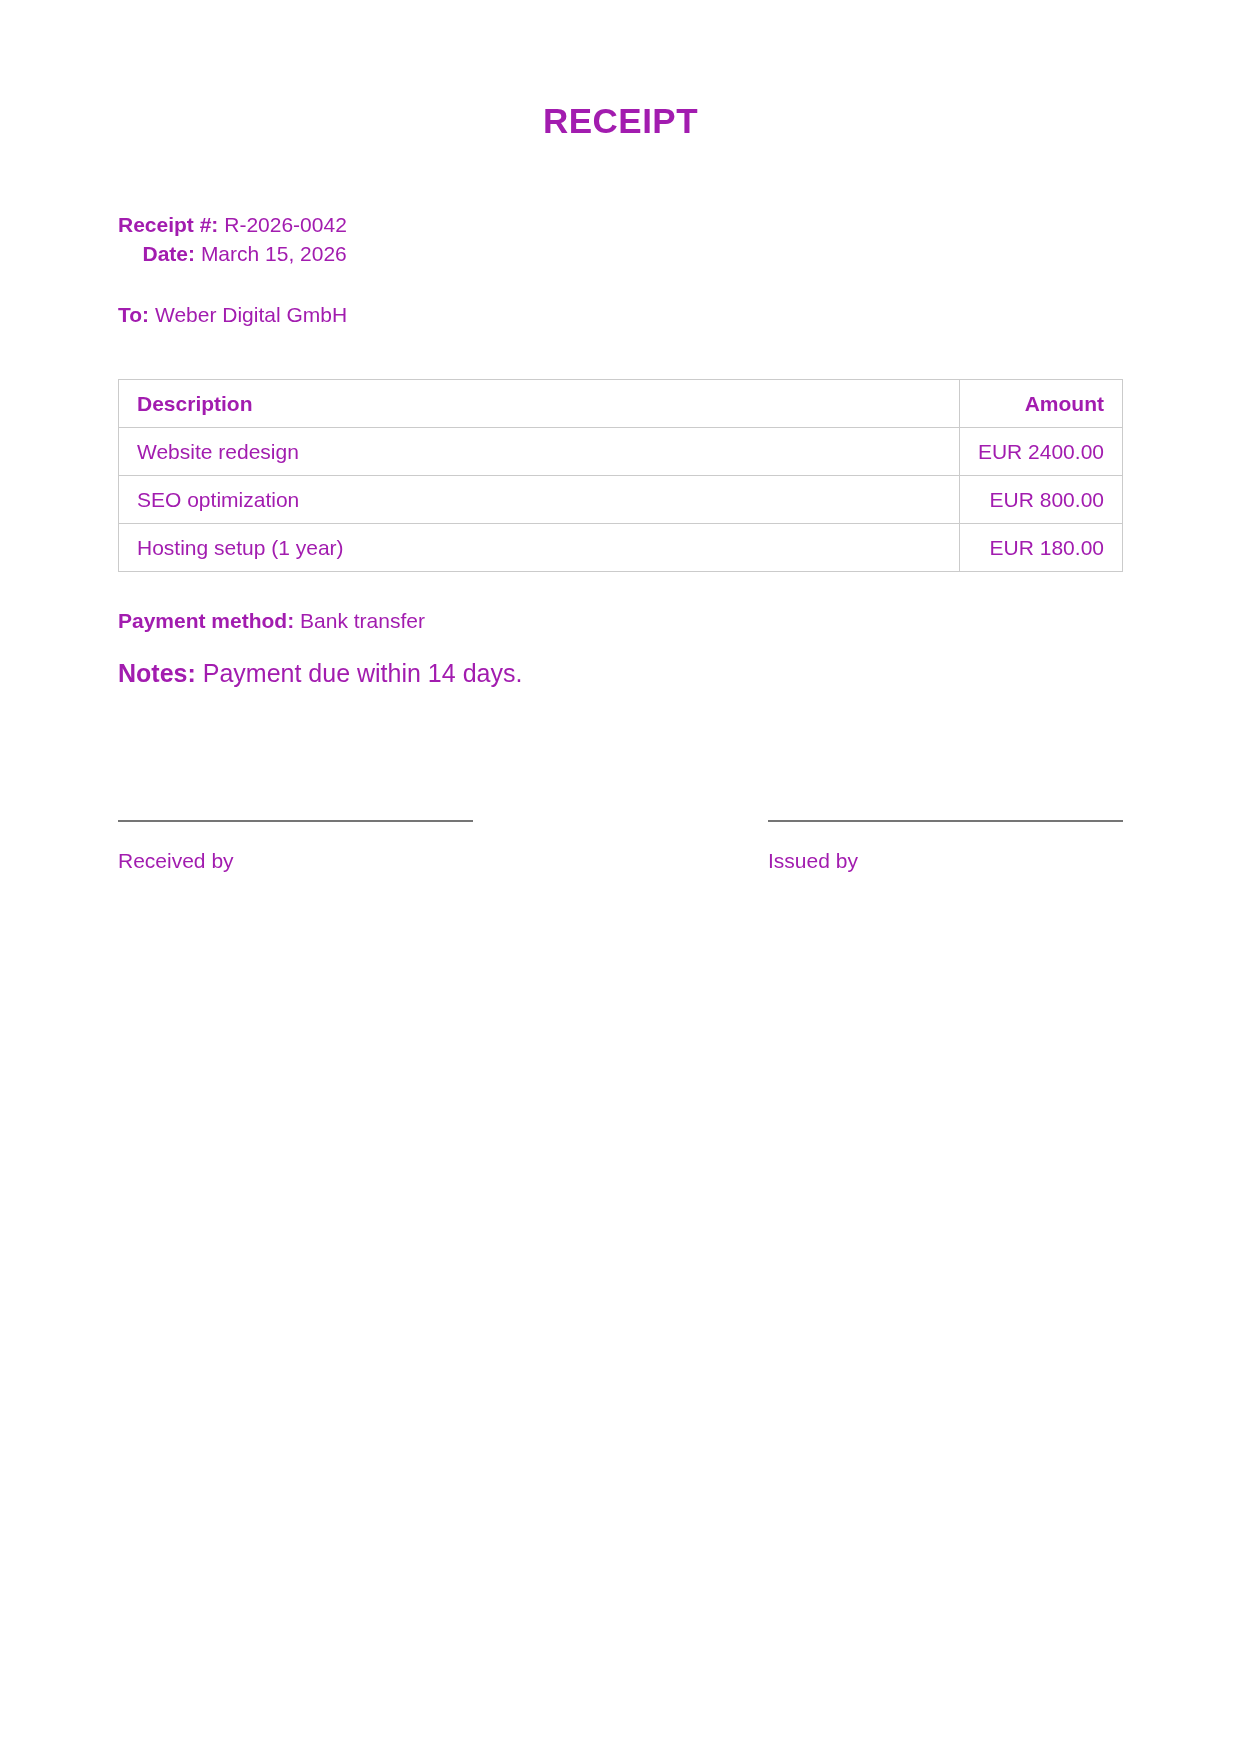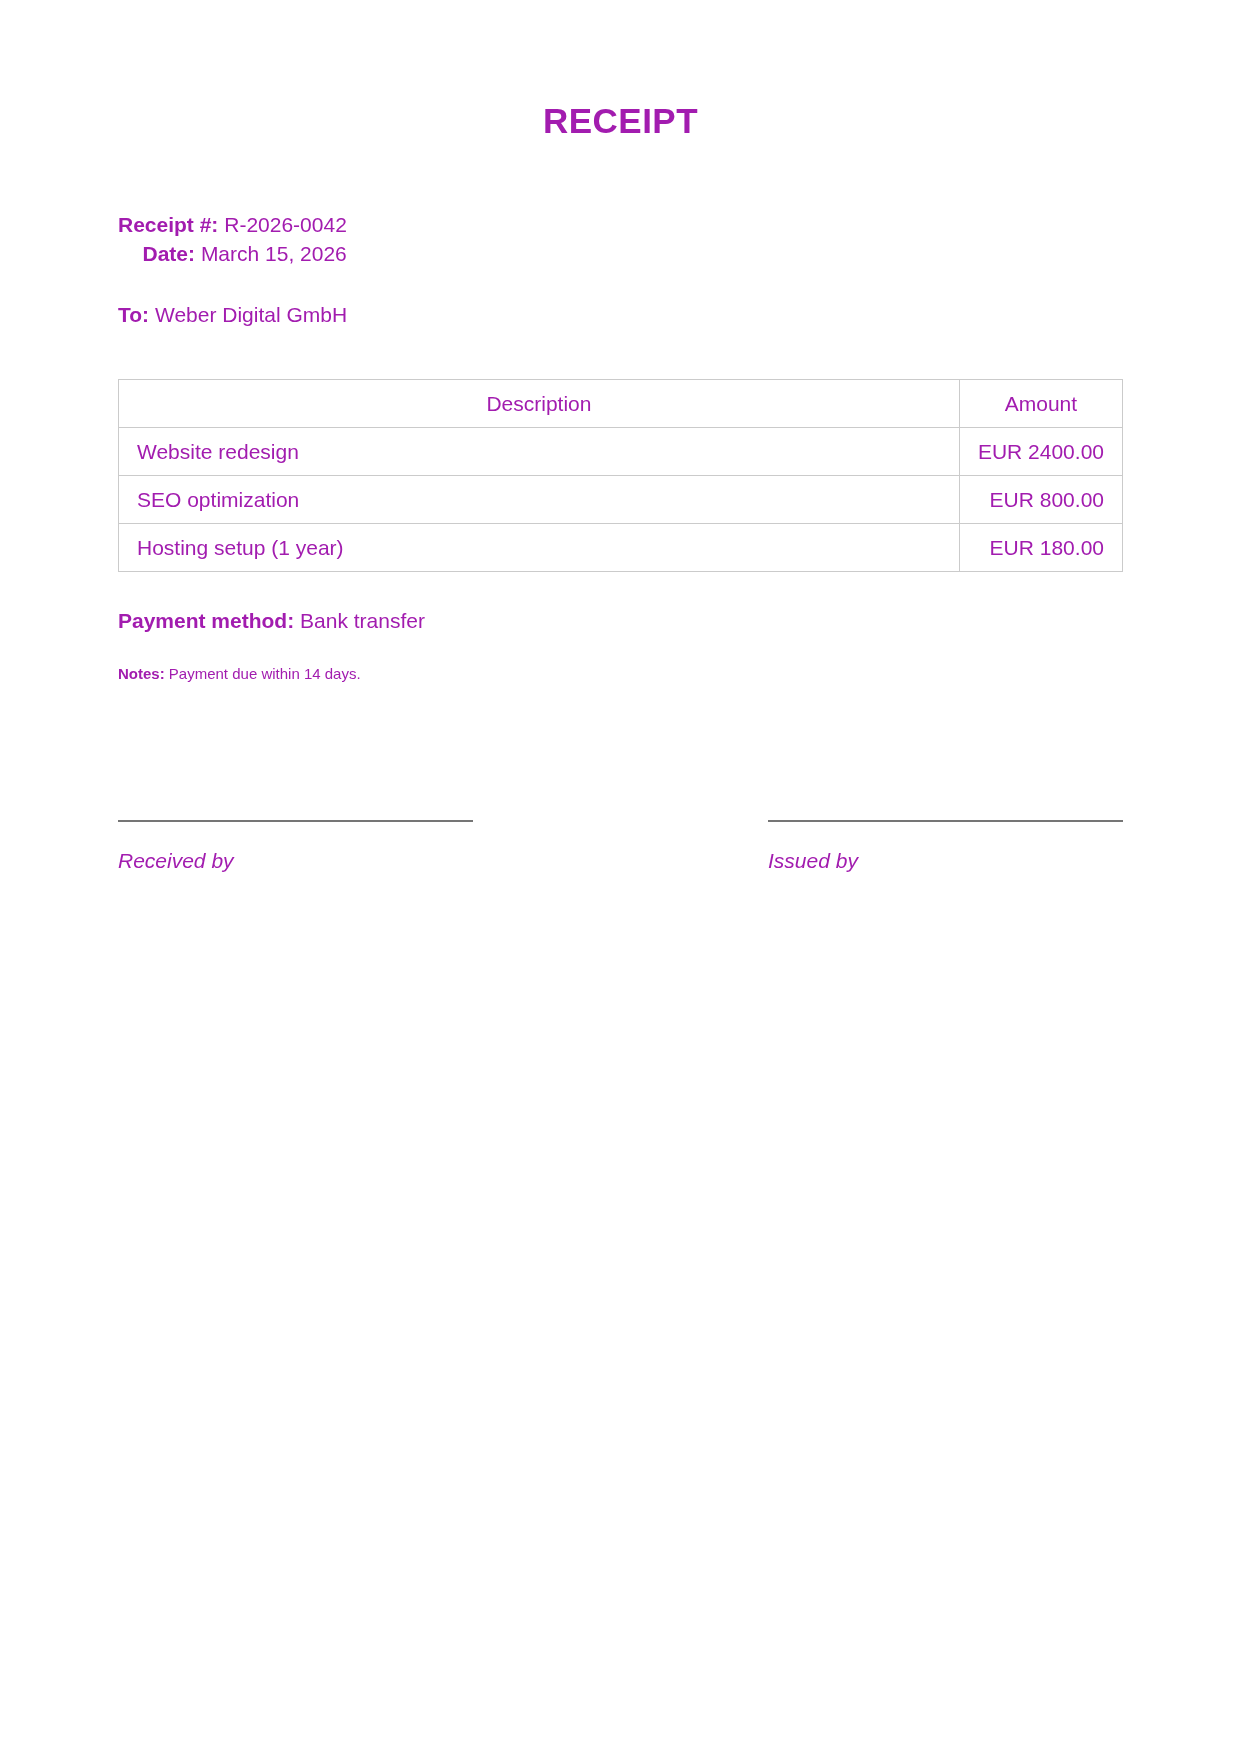--- a/index.html
+++ b/index.html
@@ -43,56 +43,55 @@
     width: 100%;
     border-collapse: collapse;
     margin-top: 50px;
   }
   table.items th, table.items td {
     border: 1px solid #cbcbcb;
     font-size: 21px;
     line-height: 25px;
     padding: 11px 18px;
   }
-  table.items th { font-weight: 400; text-align: center; }
+  table.items th { font-weight: 700; }
   .col-desc { text-align: left; }
   .col-amount { width: 142px; text-align: right; white-space: nowrap; }
   .total-line {
     margin-top: 36px;
     text-align: right;
     font-size: 26px;
     line-height: 32px;
     font-weight: 700;
   }
   .payment-line {
     margin-top: 34px;
     font-size: 21px;
     line-height: 29px;
   }
   .notes-line {
     margin-top: 24px;
-    font-size: 15px;
+    font-size: 25px;
     line-height: 29px;
   }
   .signature-row {
     display: flex;
     justify-content: space-between;
     margin-top: 132px;
   }
   .sig-block { width: 355px; }
   .sig-rule {
     border: none;
     border-top: 2px solid #757575;
     height: 0;
   }
   .sig-label {
     margin-top: 24px;
     font-size: 21px;
     line-height: 29px;
-    font-style: italic;
   }
   .sig-block.right .sig-label { text-align: left; }
 </style>
 </head>
 <body>
 
 <div class="page">
 
   <div class="doc-title">RECEIPT</div>
 

